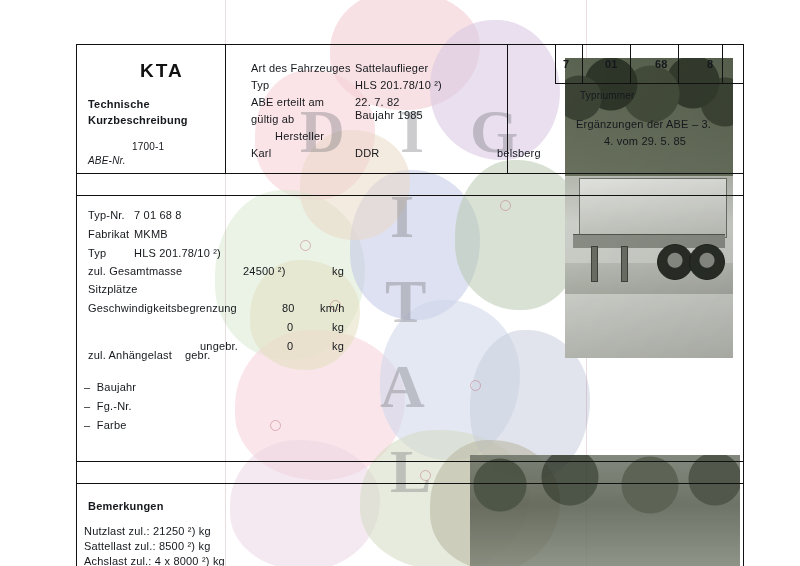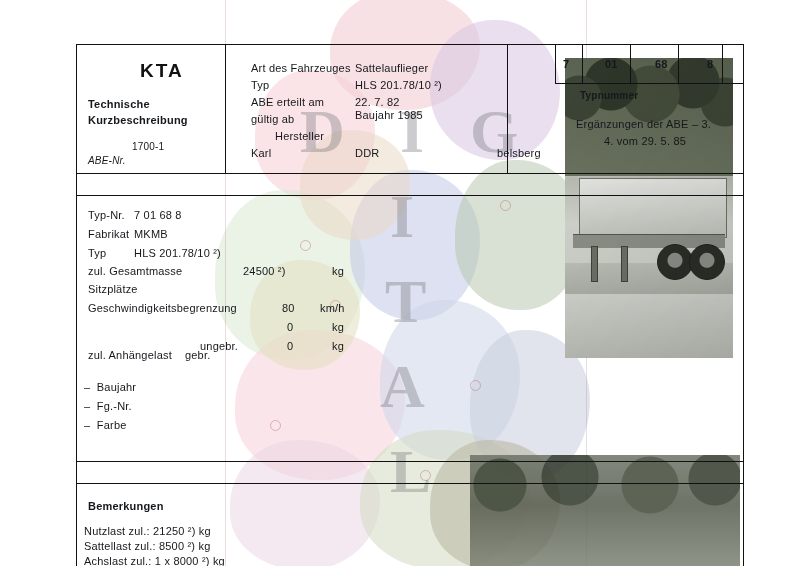--- a/index.html
+++ b/index.html
@@ -268,21 +268,21 @@
   <div class="tx" style="left:251px; top:130px;margin-left:24px;">Hersteller</div>
   <div class="tx" style="left:497px; top:147px;">belsberg</div>
 
   <div class="tx" style="left:251px; top:147px;">Karl</div>
   <div class="tx" style="left:355px; top:147px;">DDR</div>
 
   <div class="tx b" style="left:563px; top:58px;">7</div>
   <div class="tx b" style="left:605px; top:58px;">01</div>
   <div class="tx b" style="left:655px; top:58px;">68</div>
   <div class="tx b" style="left:707px; top:58px;">8</div>
-  <div class="tx sm" style="left:580px; top:90px;font-weight:bold;">Typnummer</div>
+  <div class="tx sm" style="left:580px; top:90px;">Typnummer</div>
 
   <div class="tx" style="left:576px; top:118px;">Ergänzungen der ABE – 3.</div>
   <div class="tx" style="left:604px; top:135px;">4. vom 29. 5. 85</div>
 
 
   <div class="tx" style="left:88px; top:209px;">Typ-Nr.</div>
   <div class="tx" style="left:134px; top:209px;">7 01 68 8</div>
 
   <div class="tx" style="left:88px; top:228px;">Fabrikat</div>
   <div class="tx" style="left:134px; top:228px;">MKMB</div>
@@ -308,15 +308,15 @@
   <div class="tx" style="left:287px; top:340px;">0</div>
   <div class="tx" style="left:332px; top:340px;">kg</div>
 
   <div class="tx" style="left:84px; top:381px;">–  Baujahr</div>
   <div class="tx" style="left:84px; top:400px;">–  Fg.-Nr.</div>
   <div class="tx" style="left:84px; top:419px;">–  Farbe</div>
 
   <div class="tx b" style="left:88px; top:473px;margin-top:27px;">Bemerkungen</div>
   <div class="tx" style="left:84px; top:525px;">Nutzlast zul.: 21250 ²) kg</div>
   <div class="tx" style="left:84px; top:540px;">Sattellast zul.: 8500 ²) kg</div>
-  <div class="tx" style="left:84px; top:555px;">Achslast zul.: 1 x 8000 ²) kg</div>
+  <div class="tx" style="left:84px; top:555px;">Achslast zul.: 4 x 8000 ²) kg</div>
 
 </div>
 
 </body></html>

